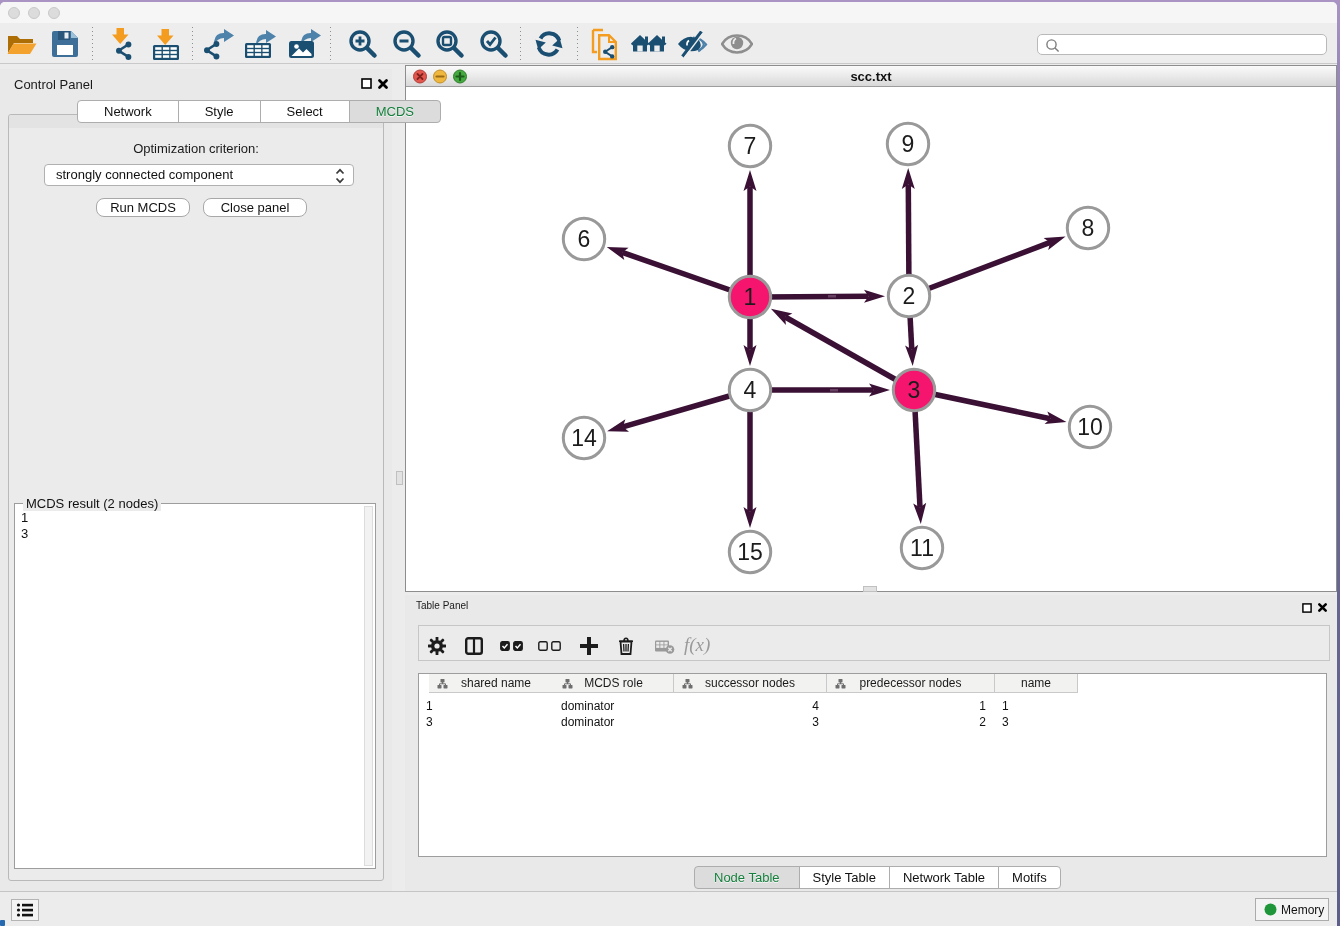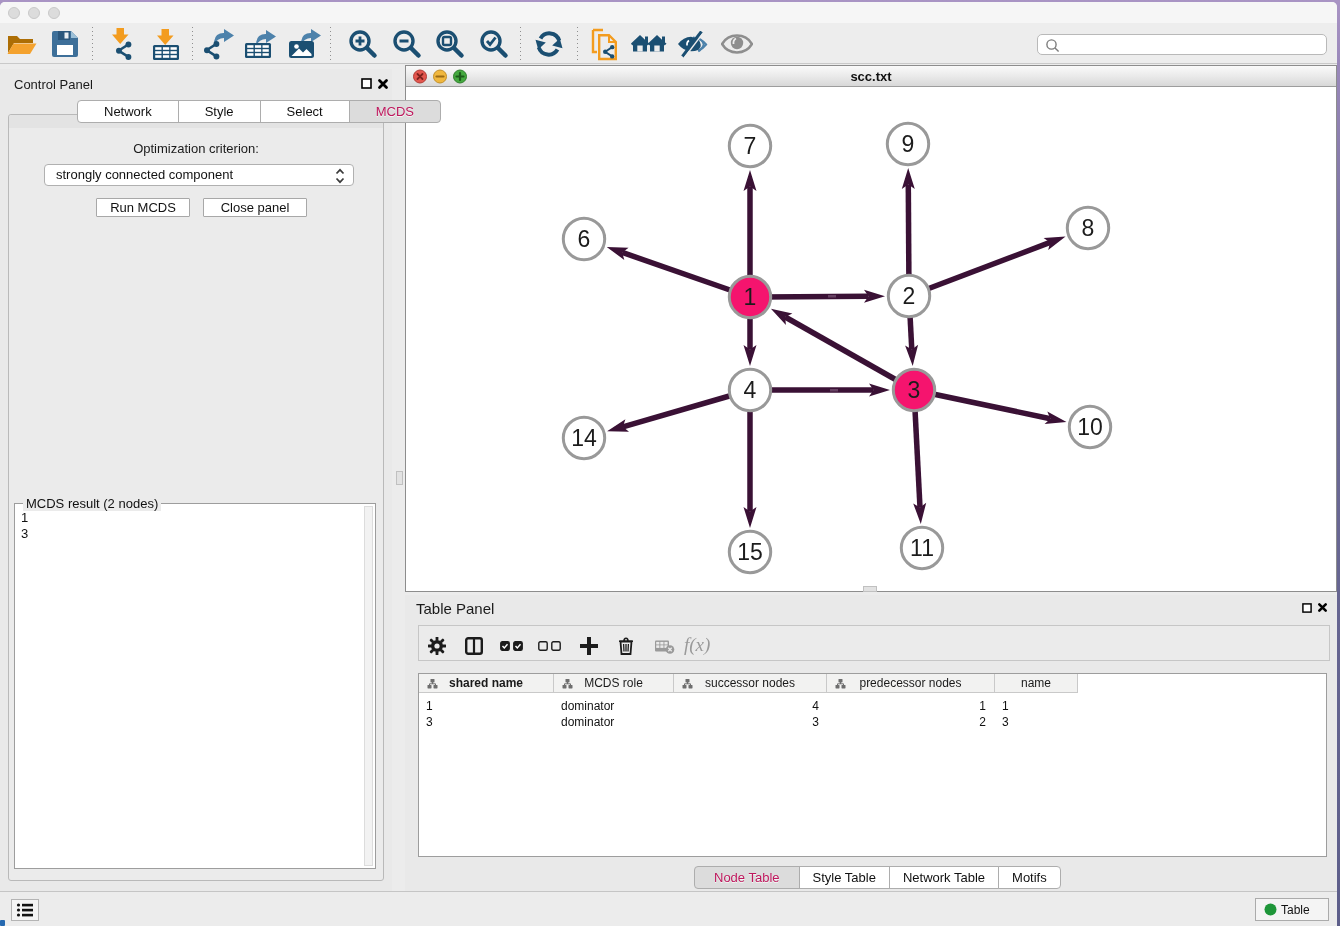--- a/index.html
+++ b/index.html
@@ -16,36 +16,36 @@
 .sep { position:absolute; top:4px; height:34px; width:1px; background-image:repeating-linear-gradient(180deg,#8f8f8f 0 1.5px,transparent 1.5px 4px); }
 .ticon { position:absolute; top:8px; }
 #searchbox { position:absolute; left:1037px; top:11px; width:290px; height:21px; background:#fff; border:1px solid #b9b9b9; border-radius:5px; }
 
 #cp { position:absolute; left:0; top:67px; width:392px; height:826px; background:#e9e9e9; }
 #cp-title { position:absolute; left:14px; top:8px; font-size:13px; color:#1a1a1a; }
 .tabrow { position:absolute; display:flex; }
 .tab { font-size:13px; color:#111; background:#fff; border:1px solid #adadad; padding:3px 26px 3px; margin-left:-1px; white-space:nowrap; position:relative; z-index:3; }
 .tab.first { border-radius:4px 0 0 4px; margin-left:0; }
 .tab.last { border-radius:0 4px 4px 0; }
-.tab.dis { background:#dcdcdc; color:#be185d; text-shadow:0 1px 0 #f5f5f5;text-align:center; }
+.tab.dis { background:#dcdcdc; color:#15803d; text-shadow:0 1px 0 #f5f5f5;text-align:center; }
 #cp-box { position:absolute; left:8px; top:45px; width:376px; height:767px; border:1px solid #b9b9b9; border-radius:3px; background:#ebebeb; }
 #optlabel { position:absolute; left:0; top:26px; width:100%; text-align:center; font-size:13px; color:#1a1a1a; }
 #combo { position:absolute; left:35px; top:49px; width:310px; height:22px; background:#fff; border:1px solid #b0b0b0; border-radius:4px; font-size:13px; color:#111; line-height:20px; padding-left:11px; }
-.btn { position:absolute; height:19px; background:#fff; border:1px solid #a8a8a8; border-radius:1px; font-size:13px; color:#111; text-align:center; line-height:18px; }
+.btn { position:absolute; height:19px; background:#fff; border:1px solid #a8a8a8; border-radius:8px; font-size:13px; color:#111; text-align:center; line-height:18px; }
 #mcdsbox { position:absolute; left:5px; top:388px; width:362px; height:366px; background:#fff; border:1px solid #9d9d9d; }
 #mcdslegend { position:absolute; left:8px; top:-8px; background:#ebebeb; padding:0 3px; font-size:13px; color:#111; }
 #mcdstext { position:absolute; left:6px; top:6px; font-size:13px; color:#111; line-height:16px; }
 #mcdssb { position:absolute; right:2px; top:2px; bottom:2px; width:9px; background:#f2f2f2; border:1px solid #dcdcdc; }
 
 #nw { position:absolute; left:405px; top:63px; width:932px; height:527px; border:1px solid #8d8d8d; background:#fff; }
 #nw-tb { position:absolute; left:0; top:0; width:100%; height:21px; background:linear-gradient(180deg,#fafafa 0,#ececec 45%,#d8d8d8 100%); border-bottom:1px solid #9d9d9d; }
 #nw-title { position:absolute; top:3px; left:0; width:100%; text-align:center; font-size:13px; font-weight:bold; color:#111; }
 
 #tp { position:absolute; left:405px; top:593px; width:935px; height:296px; background:#e9e9e9; }
-#tp-title { position:absolute; left:11px; top:5px; font-size:15px; color:#1a1a1a; }
+#tp-title { position:absolute; left:11px; top:5px; font-size:10px; color:#1a1a1a; }
 #tp-toolbar { position:absolute; left:13px; top:30px; width:912px; height:36px; border:1px solid #c6c6c6; background:#ebebeb; }
 #tp-table { position:absolute; left:13px; top:78px; width:909px; height:184px; background:#fff; border:1px solid #9d9d9d; }
 .th { position:absolute; top:0; height:19px; background:#f2f2f1; border-right:1px solid #c9c9c9; border-bottom:1px solid #c9c9c9; font-size:12px; color:#1a1a1a; text-align:center; line-height:19px; }
 .td { position:absolute; font-size:12px; color:#111; height:16px; line-height:16px; }
 .tabrow2 { position:absolute; left:289px; top:271px; display:flex; }
 
 #status { position:absolute; left:0; top:889px; width:100%; height:37px; background:#ececec; border-top:1px solid #c5c5c5; }
 #listbtn { position:absolute; left:11px; top:7px; width:28px; height:22px; background:#f4f4f4; border:1px solid #b4b4b4; }
 #membtn { position:absolute; right:8px; top:6px; width:74px; height:23px; background:#f4f4f4; border:1px solid #ababab; font-size:12px; color:#111; }
 </style>
@@ -389,21 +389,21 @@
             <rect x="9.4" y="6.3" width="3.2" height="2.6" fill="#ebebeb"></rect>
             <circle cx="15" cy="10.5" r="4.3"></circle>
             <path d="M13.3 8.8 L16.7 12.2 M16.7 8.8 L13.3 12.2" stroke="#ebebeb" stroke-width="1.3"></path>
           </g>
         </svg>
       <svg class="abs" style="left:265px;top:10px" width="34" height="20" viewBox="0 0 34 20">
           <text x="0" y="15" font-family="Liberation Serif,serif" font-style="italic" font-size="19" fill="#9a9a9a">f(x)</text>
         </svg>
     </div>
     <div id="tp-table">
-      <div class="th" style="left:0px;width:135px;font-weight:bold;"><svg style="position:absolute;left:8px;top:4px" width="11" height="11" viewBox="0 0 11 11">
+      <div class="th" style="left:10px;width:135px;"><svg style="position:absolute;left:8px;top:4px" width="11" height="11" viewBox="0 0 11 11">
             <g fill="#6e6e6e">
               <rect x="3.5" y="1" width="4" height="3.4" rx="0.6"></rect>
               <rect x="0.5" y="7" width="4" height="3.4" rx="0.6"></rect>
               <rect x="6.5" y="7" width="4" height="3.4" rx="0.6"></rect>
               <path d="M5.5 4 L5.5 6 M2.5 7 L2.5 5.8 L8.5 5.8 L8.5 7" fill="none" stroke="#6e6e6e" stroke-width="1"></path>
             </g>
           </svg>shared name</div>
       <div class="th" style="left:135px;width:120px;"><svg style="position:absolute;left:8px;top:4px" width="11" height="11" viewBox="0 0 11 11">
             <g fill="#6e6e6e">
               <rect x="3.5" y="1" width="4" height="3.4" rx="0.6"></rect>
@@ -456,19 +456,19 @@
           <circle cx="2.5" cy="13" r="1.6" fill="#111"></circle>
           <rect x="6" y="1.8" width="11" height="2.6" fill="#111"></rect>
           <rect x="6" y="6.8" width="11" height="2.6" fill="#111"></rect>
           <rect x="6" y="11.8" width="11" height="2.6" fill="#111"></rect>
         </svg>
       </div>
     <div id="membtn">
         <svg width="13" height="13" style="position:absolute;left:8px;top:4px" viewBox="0 0 13 13">
           <circle cx="6.5" cy="6.5" r="6" fill="#1e9639"></circle>
         </svg>
-        <span style="position:absolute;left:25px;top:4px;">Table</span>
+        <span style="position:absolute;left:25px;top:4px;">Memory</span>
       </div>
   </div>
 </div>
 <div style="position:absolute;left:0;top:920px;width:5px;height:6px;background:#2569b0;border-radius:1px;"></div>
 <div style="position:absolute;left:396px;top:471px;width:7px;height:14px;background:#e2e2e2;border:1px solid #c0c0c0;"></div>
 <div style="position:absolute;left:863px;top:586px;width:14px;height:6px;background:#e2e2e2;border:1px solid #c0c0c0;"></div>
 
 </body></html>

